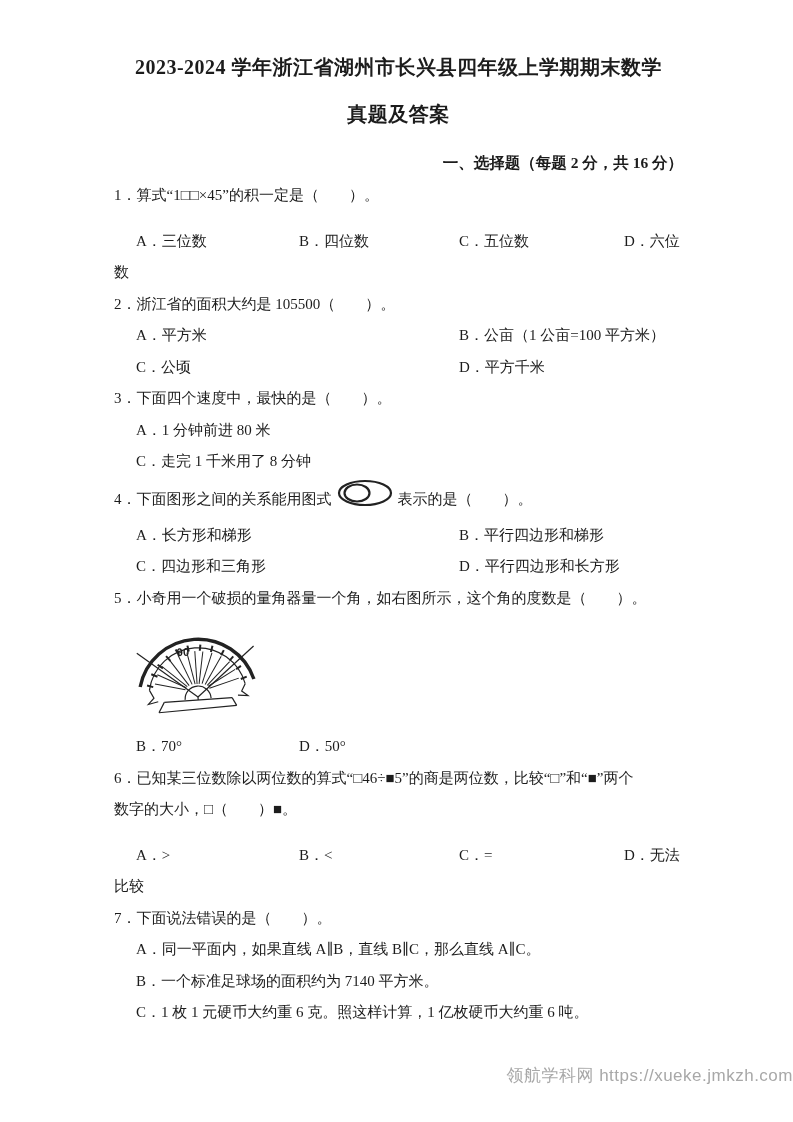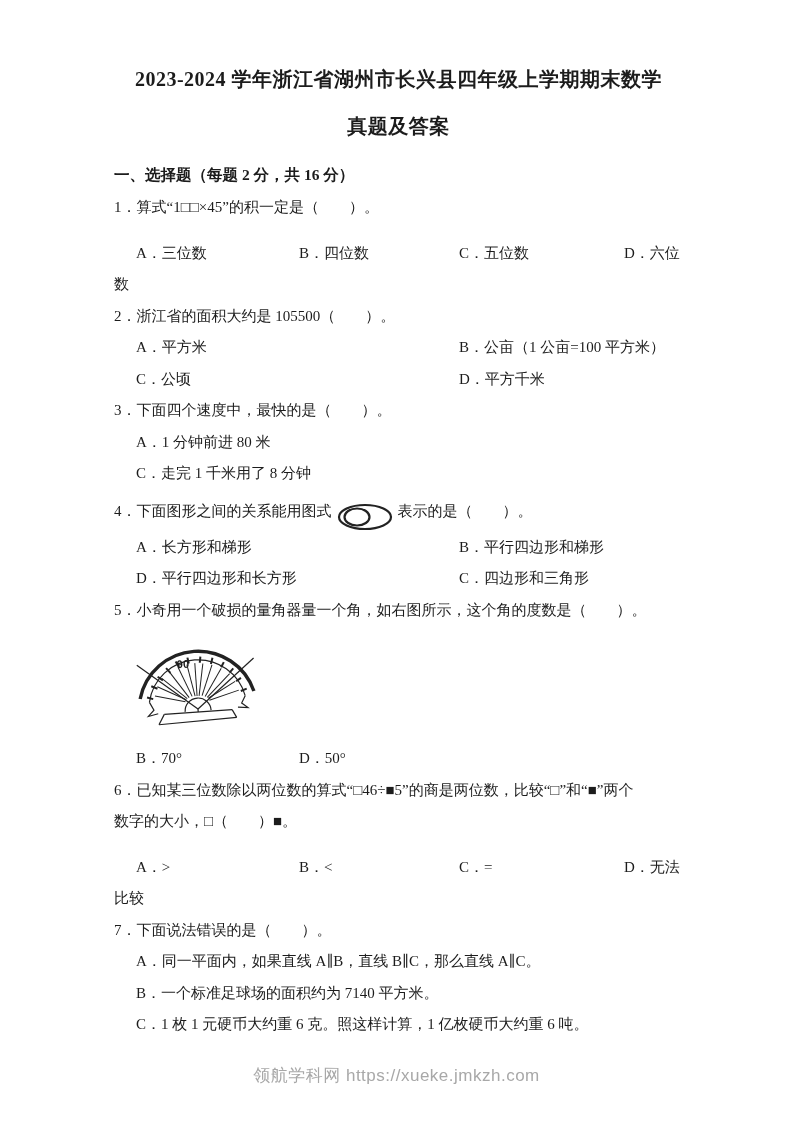--- a/index.html
+++ b/index.html
@@ -4,43 +4,43 @@
 <style>
   html,body{margin:0;padding:0;background:#ffffff;}
   .page{
     position:relative;
     width:793px;height:1122px;
     background:#ffffff;
     font-family:"Liberation Serif","DejaVu Serif",serif;
     color:#1c1c1c;
     overflow:hidden;
   }
-  .content{padding:56px 110px 0 114px;}
+  .content{padding:44px 110px 0 114px;}
   .title-line{
     text-align:center;
     font-size:20px;font-weight:bold;
     line-height:47px;
     letter-spacing:0.5px;
   }
   .section-heading{
     font-size:15.5px;font-weight:bold;
-    line-height:34px;margin-top:8px;
+    line-height:34px;margin-top:8px;text-align:right;
   }
   .line{font-size:15px;line-height:31.5px;min-height:31.5px;}
-  .stem-with-fig{line-height:42px;min-height:42px;display:flex;align-items:flex-end;}
+  .stem-with-fig{line-height:42px;min-height:42px;display:flex;align-items:flex-start;}
   .opt-row{display:grid;padding-left:22px;font-size:15px;line-height:31.5px;}
   .cols4{grid-template-columns:163px 160px 165px 1fr;margin-top:14px;}
   .cols2{grid-template-columns:323px 1fr;}
   .opt{white-space:nowrap;}
   .sub-opt{padding-left:22px;}
   .venn{margin:0 4px;vertical-align:middle;}
   .figure-wrap{margin:3px 0 2px 20px;height:100px;}
   .footer{
     position:absolute;left:0;top:1064px;width:100%;
-    text-align:center;
+    text-align:right;
     font-family:"Liberation Sans","DejaVu Sans",sans-serif;
     font-size:17px;color:#a8a8a8;letter-spacing:0.5px;
   }
   svg line, svg path, svg ellipse, svg polyline{stroke:#222;fill:none;}
 </style>
 </head>
 <body>
 
 <div class="page">
   <div class="content">
@@ -83,22 +83,22 @@
         <ellipse cx="29" cy="15" rx="26" ry="12" stroke-width="2.2"></ellipse>
         <ellipse cx="21" cy="15" rx="12.5" ry="8.5" stroke-width="2.2"></ellipse>
       </svg>
       <span>表示的是（　　）。</span>
     </div>
     <div class="opt-row cols2">
       <span class="opt">A．长方形和梯形</span>
       <span class="opt">B．平行四边形和梯形</span>
     </div>
     <div class="opt-row cols2">
+      <span class="opt">C．四边形和三角形</span>
       <span class="opt">D．平行四边形和长方形</span>
-      <span class="opt">C．四边形和三角形</span>
     </div>
 
     <div class="line">5．小奇用一个破损的量角器量一个角，如右图所示，这个角的度数是（　　）。</div>
     <div class="figure-wrap">
       <svg width="128" height="100" viewBox="0 0 128 100">
         <g transform="rotate(-4 64 80)">
 
           <line x1="64" y1="80" x2="6" y2="32" stroke-width="1.2"></line>
           <line x1="64" y1="80" x2="123" y2="33" stroke-width="1.2"></line>
 

